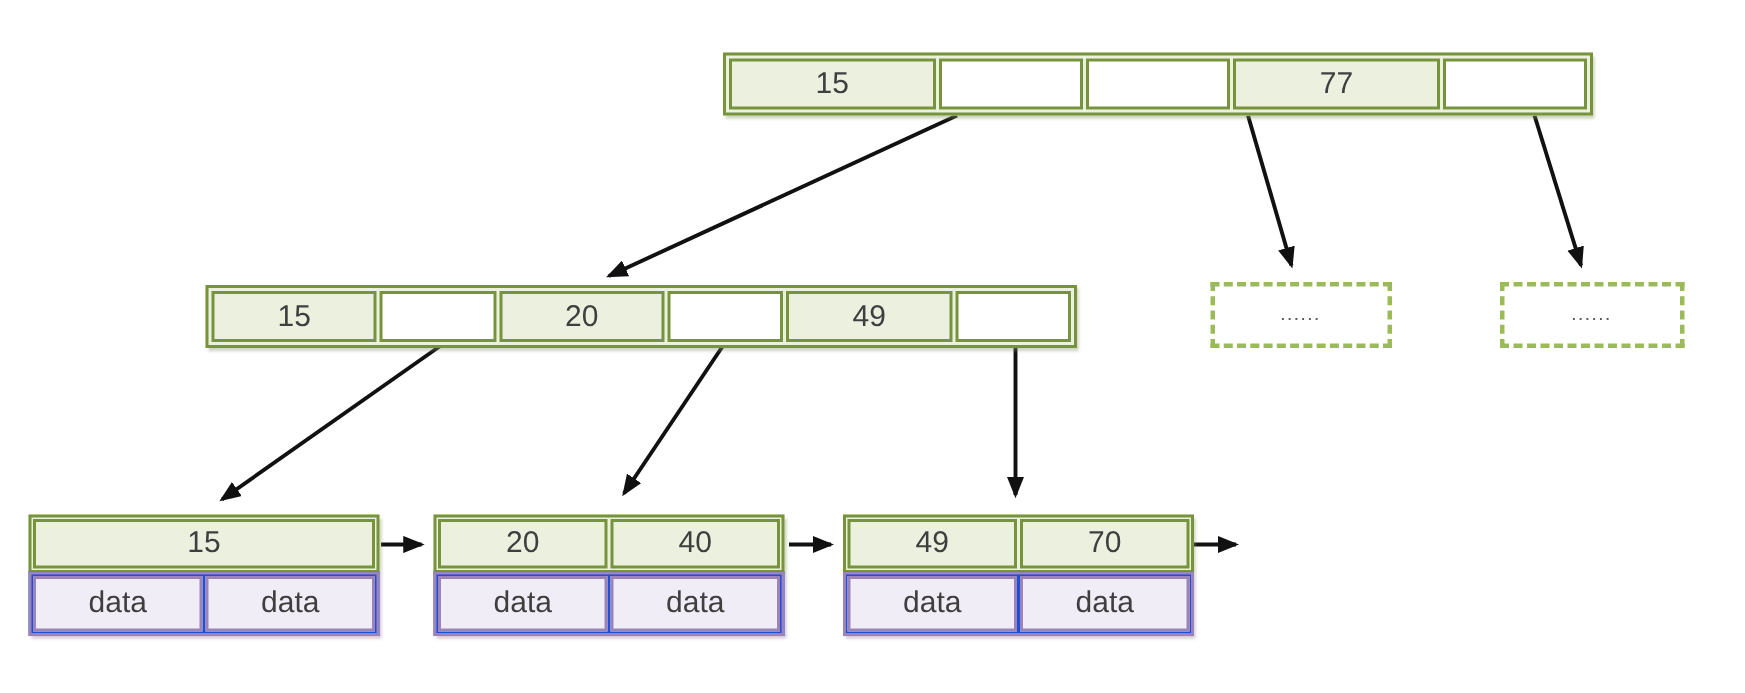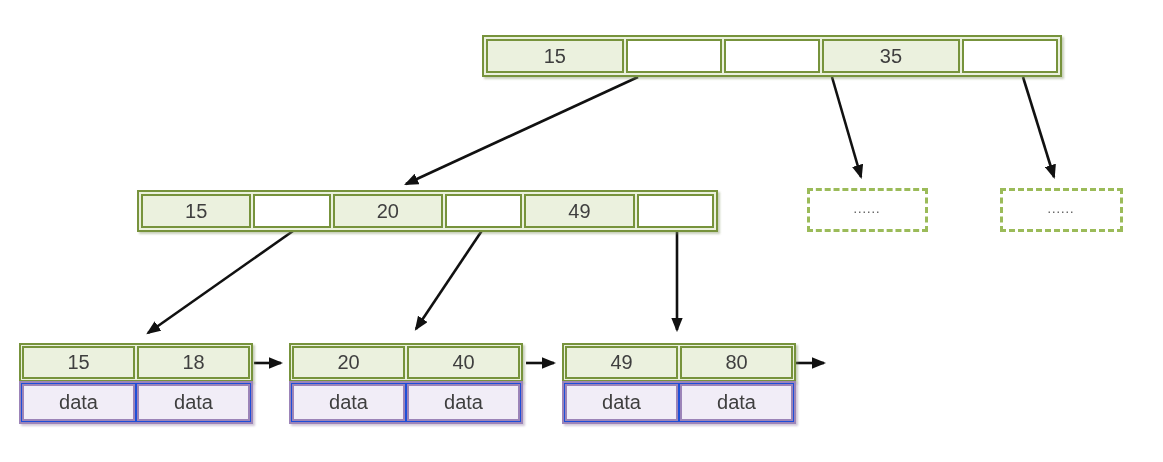--- a/index.html
+++ b/index.html
@@ -91,21 +91,21 @@
     <line x1="677" y1="230" x2="677" y2="330" marker-end="url(#ah)"></line>
     <line x1="254" y1="363" x2="281" y2="363" marker-end="url(#ah)"></line>
     <line x1="526" y1="363" x2="554" y2="363" marker-end="url(#ah)"></line>
     <line x1="794" y1="363" x2="824" y2="363" marker-end="url(#ah)"></line>
   </svg>
 
   <div class="hnode root-node">
     <div class="cell key">15</div>
     <div class="cell ptr"></div>
     <div class="cell ptr"></div>
-    <div class="cell key">35</div>
+    <div class="cell key">77</div>
     <div class="cell ptr"></div>
   </div>
 
   <div class="hnode internal-node">
     <div class="cell key">15</div>
     <div class="cell ptr"></div>
     <div class="cell key">20</div>
     <div class="cell ptr"></div>
     <div class="cell key">49</div>
     <div class="cell ptr"></div>
@@ -114,21 +114,20 @@
   <div class="dashed-node overflow-1">
     <span>......</span>
   </div>
   <div class="dashed-node overflow-2">
     <span>......</span>
   </div>
 
   <div class="leaf leaf-1">
     <div class="leaf-row leaf-keys">
       <div class="cell">15</div>
-      <div class="cell">18</div>
     </div>
     <div class="leaf-row leaf-data">
       <div class="cell">data</div>
       <div class="cell">data</div>
     </div>
   </div>
 
   <div class="leaf leaf-2">
     <div class="leaf-row leaf-keys">
       <div class="cell">20</div>
@@ -136,21 +135,21 @@
     </div>
     <div class="leaf-row leaf-data">
       <div class="cell">data</div>
       <div class="cell">data</div>
     </div>
   </div>
 
   <div class="leaf leaf-3">
     <div class="leaf-row leaf-keys">
       <div class="cell">49</div>
-      <div class="cell">80</div>
+      <div class="cell">70</div>
     </div>
     <div class="leaf-row leaf-data">
       <div class="cell">data</div>
       <div class="cell">data</div>
     </div>
   </div>
 
 </div>
 
 </body></html>

